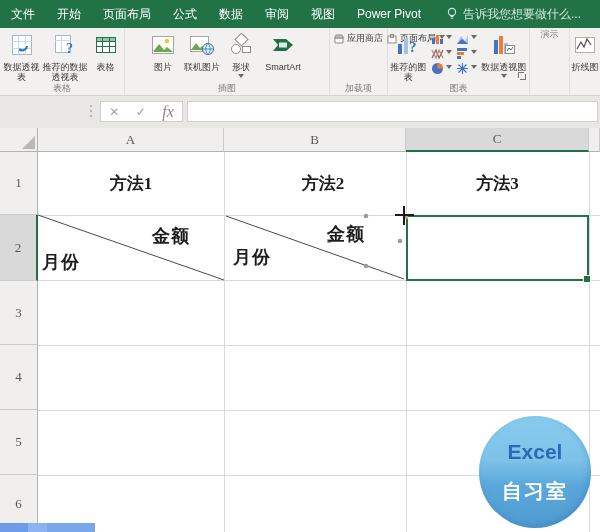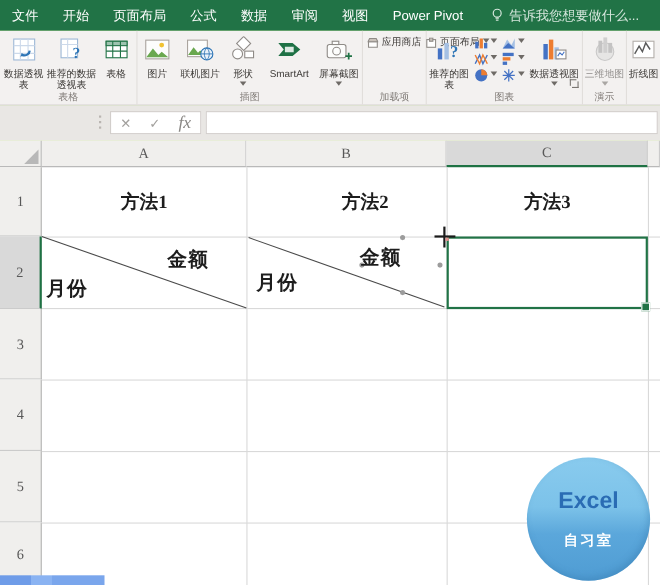--- a/index.html
+++ b/index.html
@@ -55,21 +55,21 @@
   .diagsvg{position:absolute;left:0;top:0;pointer-events:none}
   .selbox{position:absolute;left:406px;top:87px;width:183px;height:66px;border:2px solid #217346;box-sizing:border-box}
   .fillhandle{position:absolute;left:583px;top:147px;width:6px;height:6px;background:#217346;border:1px solid #fff;box-sizing:content-box}
   .ch-h{position:absolute;left:395px;top:86px;width:19px;height:2px;background:#1b1b1b}
   .ch-v{position:absolute;left:403px;top:78px;width:2px;height:19px;background:#1b1b1b}
   .ch-dot{position:absolute;left:405px;top:88px;width:3px;height:3px;background:#e2918f}
 
   
   .wm{position:absolute;left:479px;top:416px;width:112px;height:112px;border-radius:50%;background:linear-gradient(180deg,#89cbee 0%,#7cc2e9 40%,#5ba7db 62%,#4f9cd3 100%);display:flex;flex-direction:column;align-items:center;justify-content:center;z-index:5;box-shadow:inset -2px -3px 6px rgba(52,118,168,.35)}
   .wm .l1{font-weight:bold;font-size:21px;color:#2a6cb4}
-  .wm .l2{font-size:13px;color:#ffffff;letter-spacing:2px;margin-top:14px;font-weight:bold}
+  .wm .l2{font-size:20px;color:#ffffff;letter-spacing:2px;margin-top:14px;font-weight:bold}
   .bluebar{position:absolute;left:0;top:523px;width:95px;height:9px;background:linear-gradient(90deg,#6f9ce8 0,#6f9ce8 30%,#8ab3f2 30%,#8ab3f2 50%,#7aa6ec 50%,#7aa6ec 100%);z-index:6}
 </style>
 </head>
 <body>
 
 <div id="app">
 
   <div class="menubar">
     <div class="tab">文件</div>
     <div class="tab">开始</div>
@@ -163,32 +163,20 @@
         </div>
         <div class="bigbtn" style="width:50px">
           <span class="ic">
               <svg width="26" height="24">
                 <path d="M3 6h13l7 6-7 6H3l5-6z" fill="#1e7145"></path>
                 <rect x="9" y="9.5" width="8" height="5" fill="#fff" opacity=".85"></rect>
               </svg>
             </span>
           <span class="lbl">SmartArt</span>
         </div>
-        <div class="bigbtn" style="width:40px">
-          <span class="ic">
-              <svg width="26" height="24">
-                <rect x="2.5" y="7.5" width="17" height="12" rx="2" fill="#fdfdfc" stroke="#8f8b87"></rect>
-                <rect x="7" y="4.5" width="6" height="3" fill="#fdfdfc" stroke="#8f8b87"></rect>
-                <circle cx="11" cy="13.5" r="3.5" fill="none" stroke="#8f8b87"></circle>
-                <path d="M22 15v6M19 18h6" stroke="#217346" stroke-width="1.6"></path>
-              </svg>
-            </span>
-          <span class="lbl">屏幕截图</span>
-          <span class="car"></span>
-        </div>
       </div>
       <div class="rlabel">插图</div>
     </div>
 
     <div class="rgroup" style="width:58px">
       <div style="flex:1;display:flex;">
         <div class="stackbtn">
           <svg width="10" height="10">
               <path d="M1 4h8v5H1z" fill="#fff" stroke="#8f8b87"></path>
               <path d="M0.5 4L2 1h6l1.5 3z" fill="#c9c2bb" stroke="#8f8b87"></path>
@@ -282,34 +270,20 @@
             </span>
           <span class="lbl">数据透视图</span>
           <span class="car"></span>
         </div>
       </div>
       <div class="rlabel">图表</div>
       <div class="dlauncher"></div>
     </div>
 
     <div class="rgroup" style="width:40px">
-      <div class="rcontent">
-        <div class="bigbtn grayed" style="width:36px">
-          <span class="ic">
-              <svg width="24" height="24">
-                <circle cx="12" cy="14" r="8" fill="#dcdcdc" stroke="#a8a8a8"></circle>
-                <rect x="6" y="4" width="3.5" height="11" fill="#9f9f9f"></rect>
-                <rect x="10.5" y="1" width="3.5" height="14" fill="#b5b5b5"></rect>
-                <rect x="15" y="6" width="3.5" height="9" fill="#9f9f9f"></rect>
-              </svg>
-            </span>
-          <span class="lbl">三维地图</span>
-          <span class="car"></span>
-        </div>
-      </div>
       <div class="rlabel">演示</div>
     </div>
 
     <div class="rgroup" style="width:30px;border-right:none">
       <div class="rcontent">
         <div class="bigbtn" style="width:36px">
           <span class="ic">
               <svg width="24" height="24">
                 <rect x="2.5" y="4.5" width="19" height="15" fill="#fff" stroke="#b3aeaa"></rect>
                 <path d="M4 16l4-7 3 5 3-8 4 6" stroke="#5a5a5a" fill="none" stroke-width="1.3"></path>
@@ -354,21 +328,21 @@
     <div class="gl" style="left:224px;top:24px;width:1px;height:380px"></div>
     <div class="gl" style="left:406px;top:24px;width:1px;height:380px"></div>
     <div class="gl" style="left:589px;top:24px;width:1px;height:380px"></div>
     <div class="gl" style="left:38px;top:87px;width:562px;height:1px"></div>
     <div class="gl" style="left:38px;top:152px;width:562px;height:1px"></div>
     <div class="gl" style="left:38px;top:217px;width:562px;height:1px"></div>
     <div class="gl" style="left:38px;top:282px;width:562px;height:1px"></div>
     <div class="gl" style="left:38px;top:347px;width:562px;height:1px"></div>
 
     <div class="cell" style="left:38px;top:24px;width:186px;height:63px">方法1</div>
-    <div class="cell" style="left:241px;top:24px;width:182px;height:63px">方法2</div>
+    <div class="cell" style="left:232px;top:24px;width:182px;height:63px">方法2</div>
     <div class="cell" style="left:406px;top:24px;width:183px;height:63px">方法3</div>
 
     <svg class="diagsvg" width="600" height="404">
       <line x1="38" y1="87" x2="224" y2="152" stroke="#4a4a4a" stroke-width="1"></line>
       <line x1="226" y1="88" x2="404" y2="151" stroke="#4a4a4a" stroke-width="1"></line>
       <circle cx="366" cy="88" r="2.3" fill="#9c9c9c"></circle>
       <circle cx="329" cy="113" r="2.3" fill="#9c9c9c"></circle>
       <circle cx="400" cy="113" r="2.3" fill="#9c9c9c"></circle>
       <circle cx="366" cy="138" r="2.3" fill="#9c9c9c"></circle>
     </svg>

